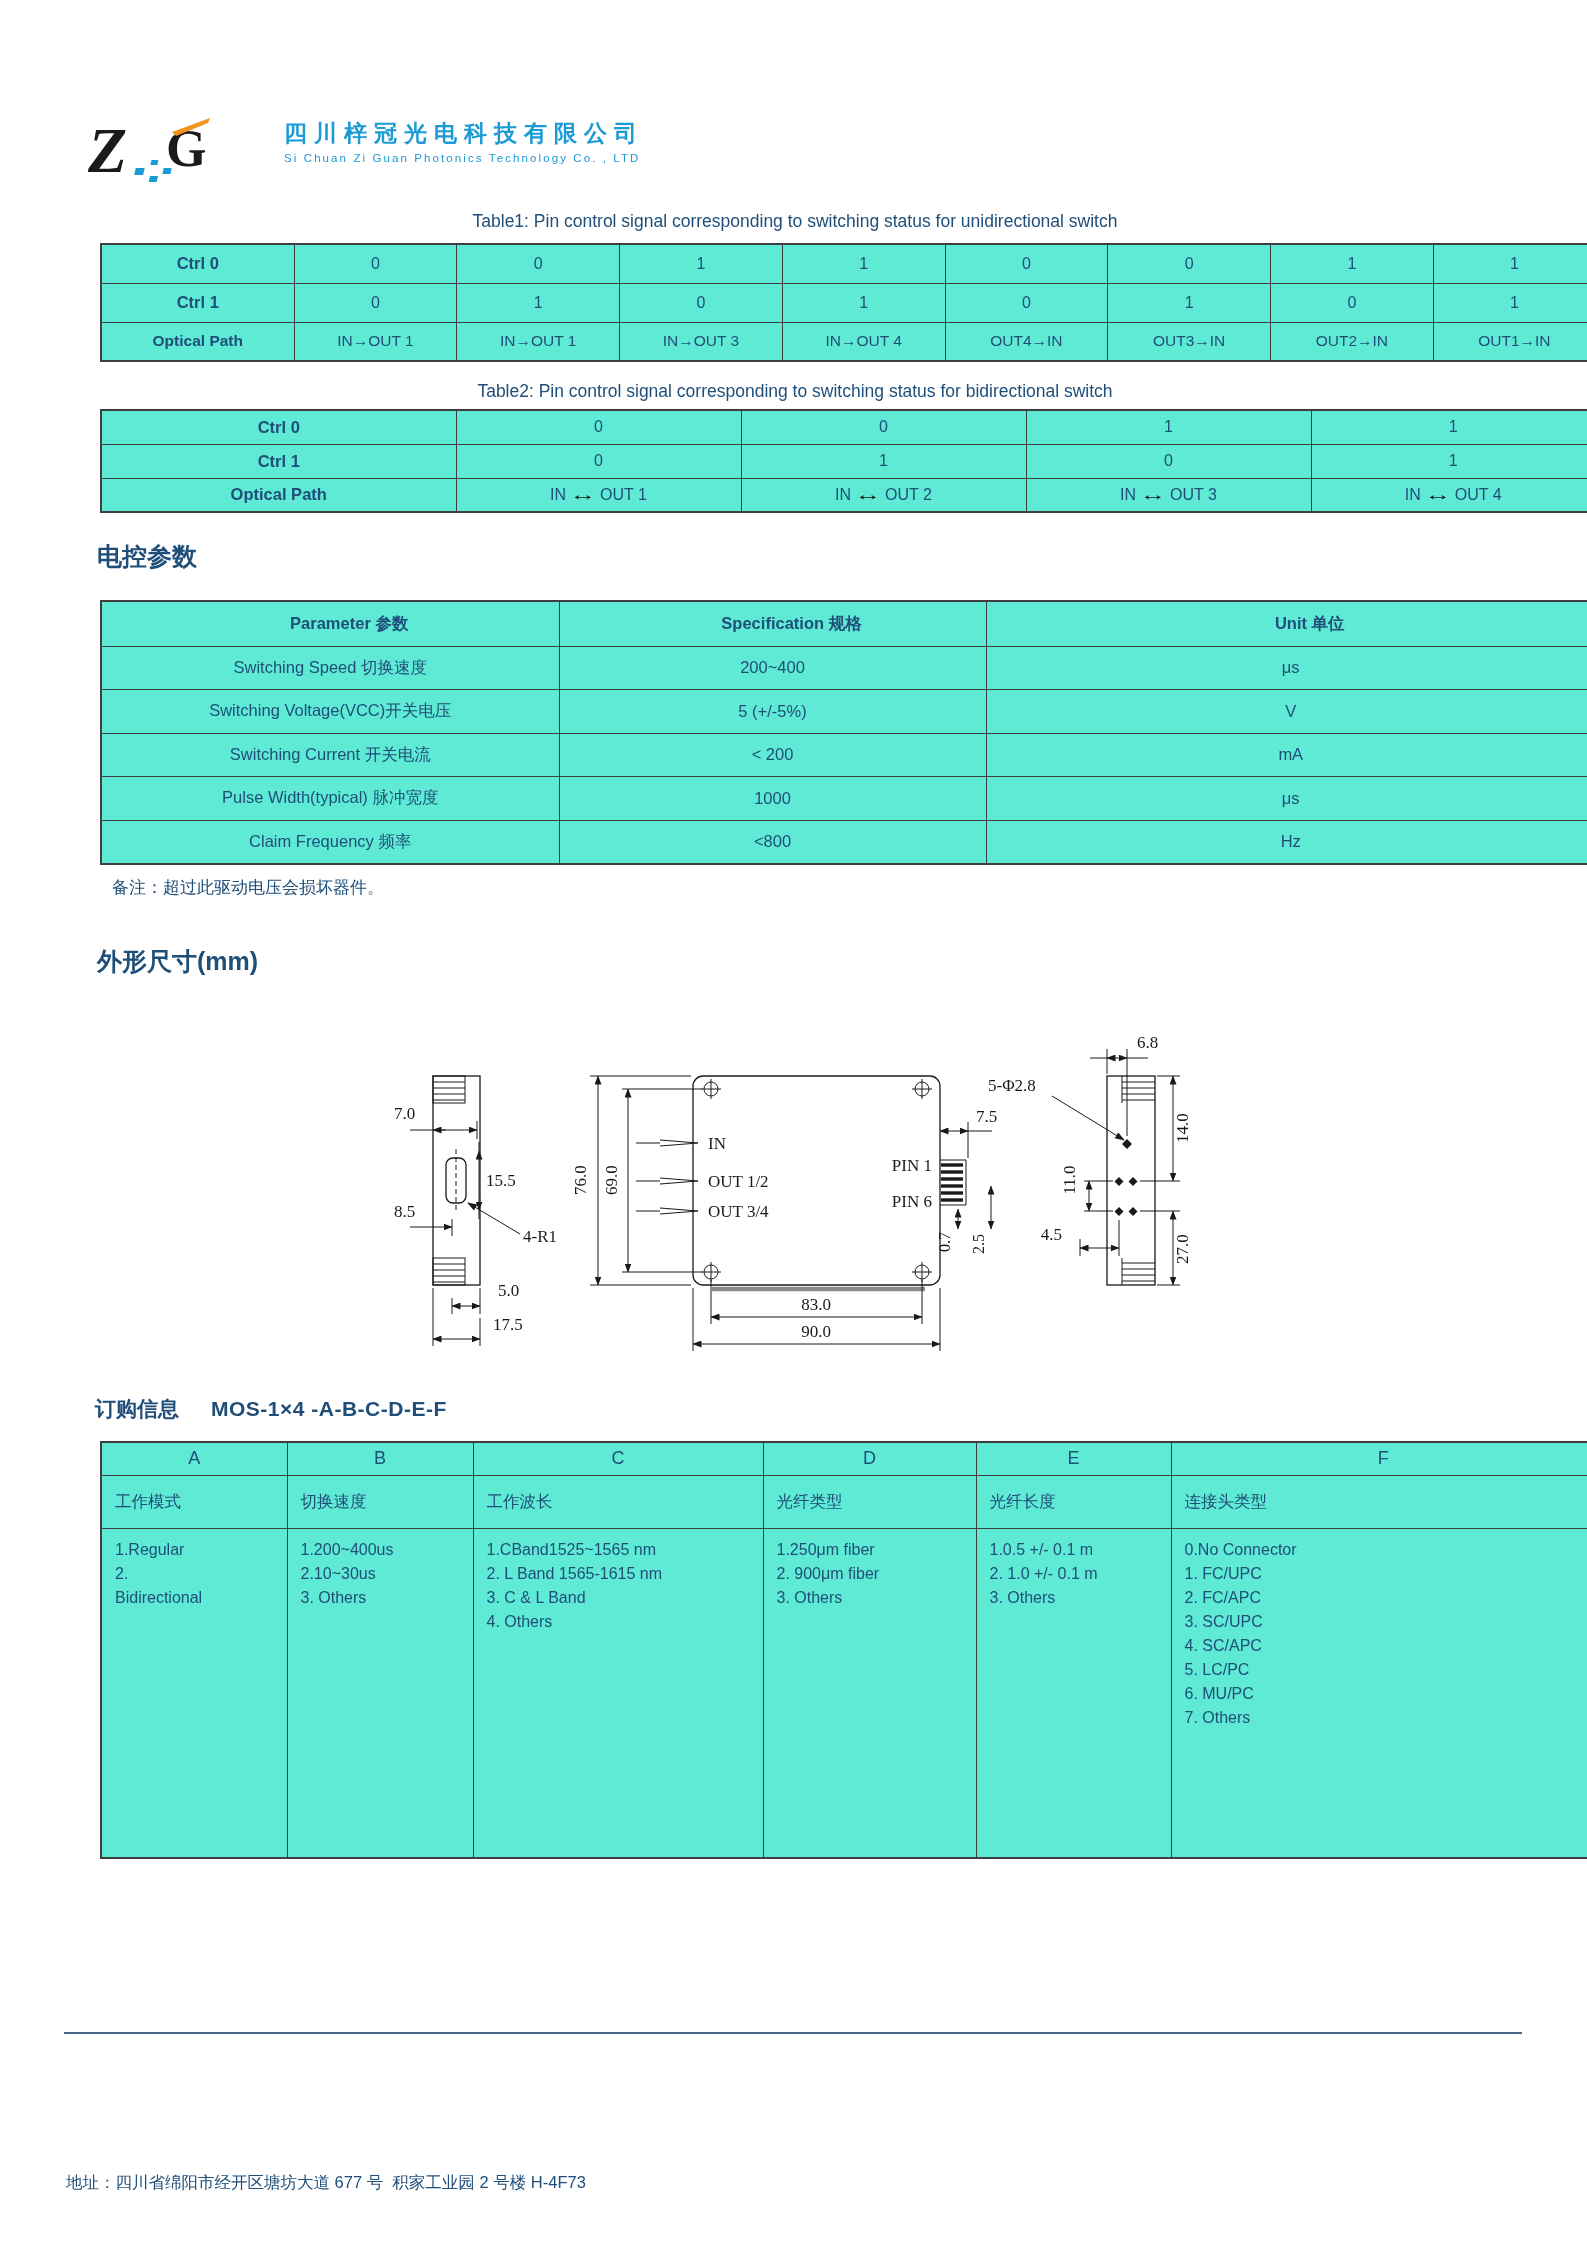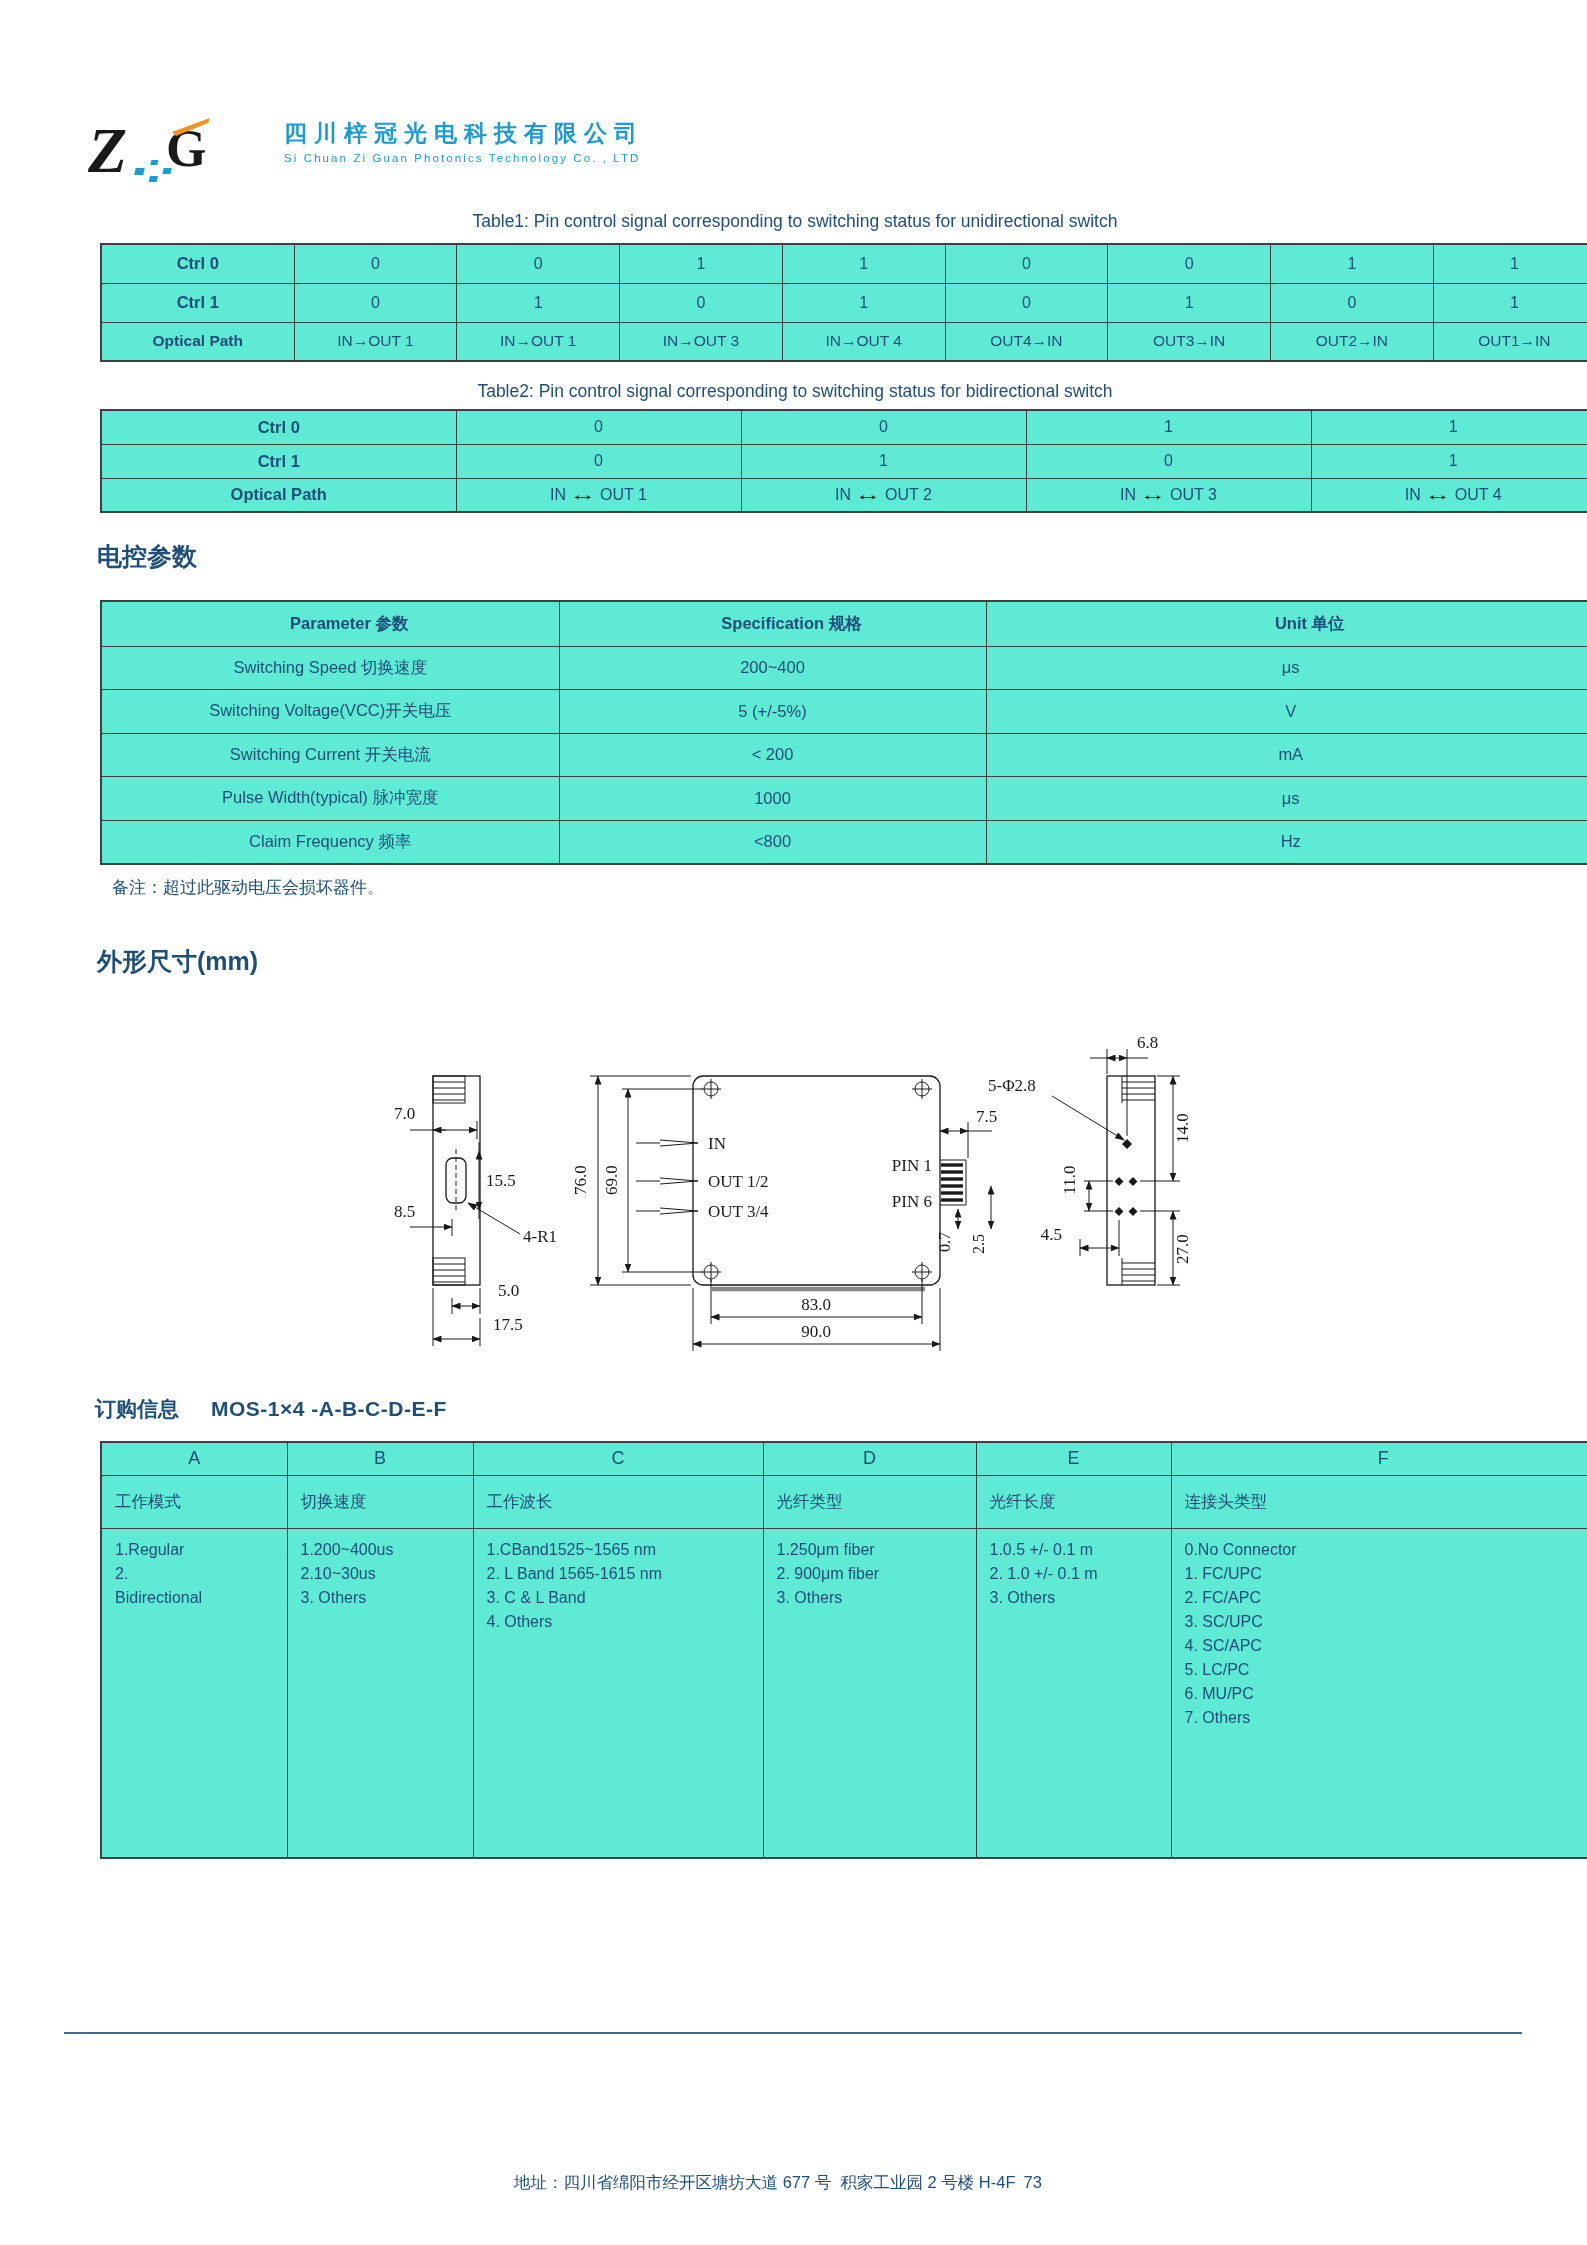--- a/index.html
+++ b/index.html
@@ -63,21 +63,21 @@
   
   svg text{font-family:"Liberation Serif","DejaVu Serif",serif;fill:var(--draw);}
   .dline{stroke:var(--draw);stroke-width:1;fill:none;}
   .oline{stroke:var(--draw);stroke-width:1.3;fill:none;}
   .thick{stroke:var(--draw);stroke-width:3.4;}
 
   
   .footer-rule{left:64px;top:2032px;width:1458px;border-top:2px solid #46698c;height:0;}
   .footer{left:66px;top:2080px;width:1424px;font-size:16.5px;color:var(--ink);
           line-height:41px;white-space:pre-wrap;}
-  .footer .line1{display:flex;justify-content:center;gap:8px;}
+  .footer .line1{display:flex;justify-content:flex-start;}
 </style>
 </head>
 <body>
 
 <div id="page">
 
   <div class="abs logo-wrap">
     <svg width="178" height="80" viewBox="0 0 178 80">
       <text x="0" y="62" font-size="64" font-style="italic" font-weight="bold" fill="#1c9ad6" font-family="'DejaVu Sans',sans-serif">Z</text>
       <text x="78" y="56" font-size="52" font-weight="bold" fill="#f0941f" font-family="'DejaVu Sans',sans-serif">G</text>

